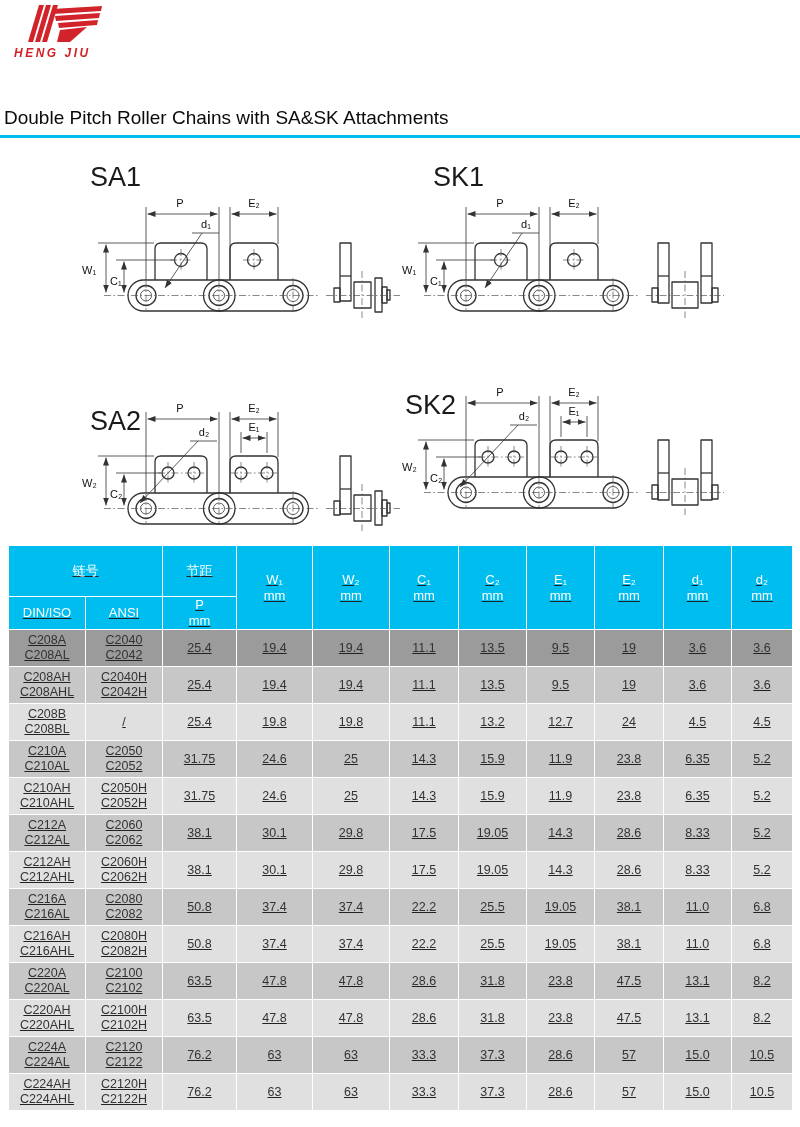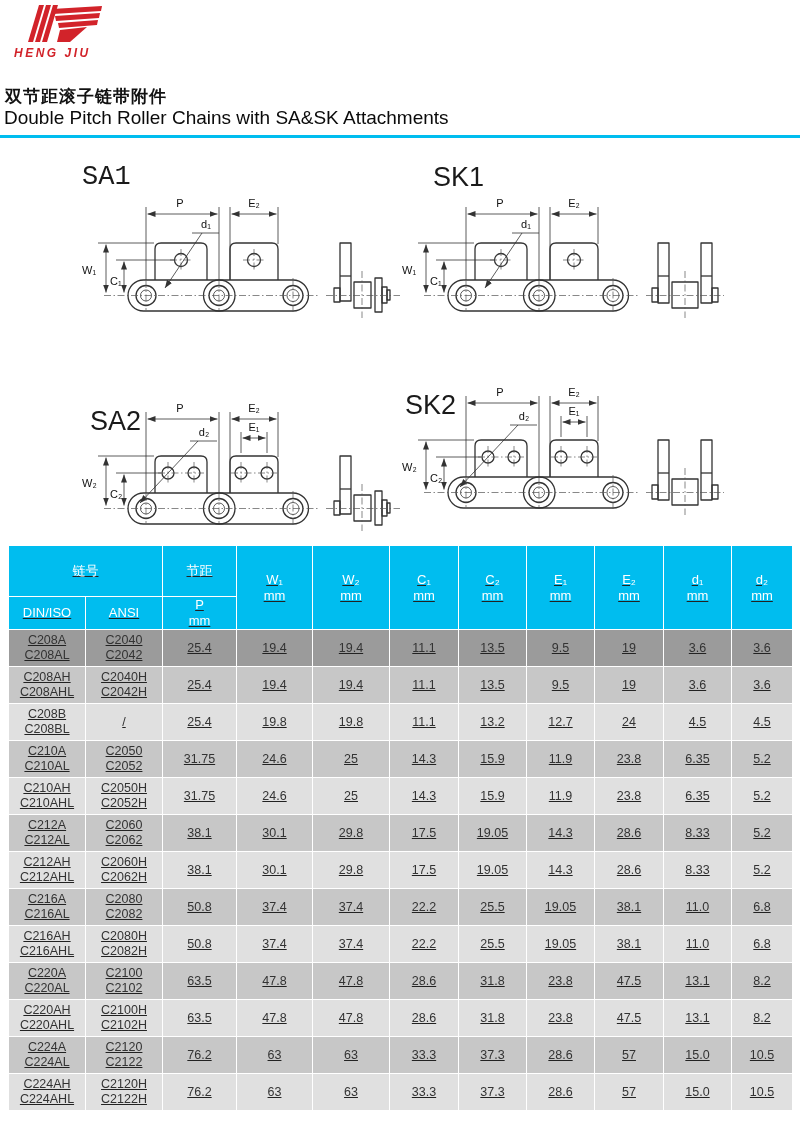--- a/index.html
+++ b/index.html
@@ -65,26 +65,25 @@
       <polygon points="27,42 38,5 43,5 32,42"></polygon>
       <polygon points="34,42 45,5 50,5 39,42"></polygon>
       <polygon points="44,9 94,6 93,11 45,14"></polygon>
       <polygon points="47,16 92,13 91,18 48,21"></polygon>
       <polygon points="50,23 90,20 89,25 51,28"></polygon>
       <polygon points="52,30 79,27 62,42 49,42"></polygon>
     </g>
   </svg>
   <div class="brand-name">HENG JIU</div>
 
-  <div class="title-zh">双节距滚子链带附件</div>
   <div class="title-en">Double Pitch Roller Chains with SA&amp;SK Attachments</div>
   <div class="rule"></div>
 
   <div class="diagram" style="left:78px;top:160px;">
-    <div class="diag-title" style="left:4px;top:2px;font-family:Liberation Mono, monospace;">SA1</div>
+    <div class="diag-title" style="left:12px;top:2px;">SA1</div>
     <svg class="diag-svg" style="top:28px;" viewBox="0 0 330 150">
       <g>
         <line class="t" x1="68" y1="19" x2="68" y2="92"></line>
         <line class="t" x1="141" y1="19" x2="141" y2="92"></line>
         <line class="t" x1="152" y1="19" x2="152" y2="92"></line>
         <line class="t" x1="200" y1="19" x2="200" y2="56"></line>
         <line class="t" x1="69.5" y1="26" x2="139.5" y2="26" marker-start="url(#as)" marker-end="url(#ae)"></line>
         <line class="t" x1="153.5" y1="26" x2="198.5" y2="26" marker-start="url(#as)" marker-end="url(#ae)"></line>
         <text class="dim" x="102" y="19" text-anchor="middle">P</text>
         <text class="dim" x="176" y="19" text-anchor="middle">E₂</text>

